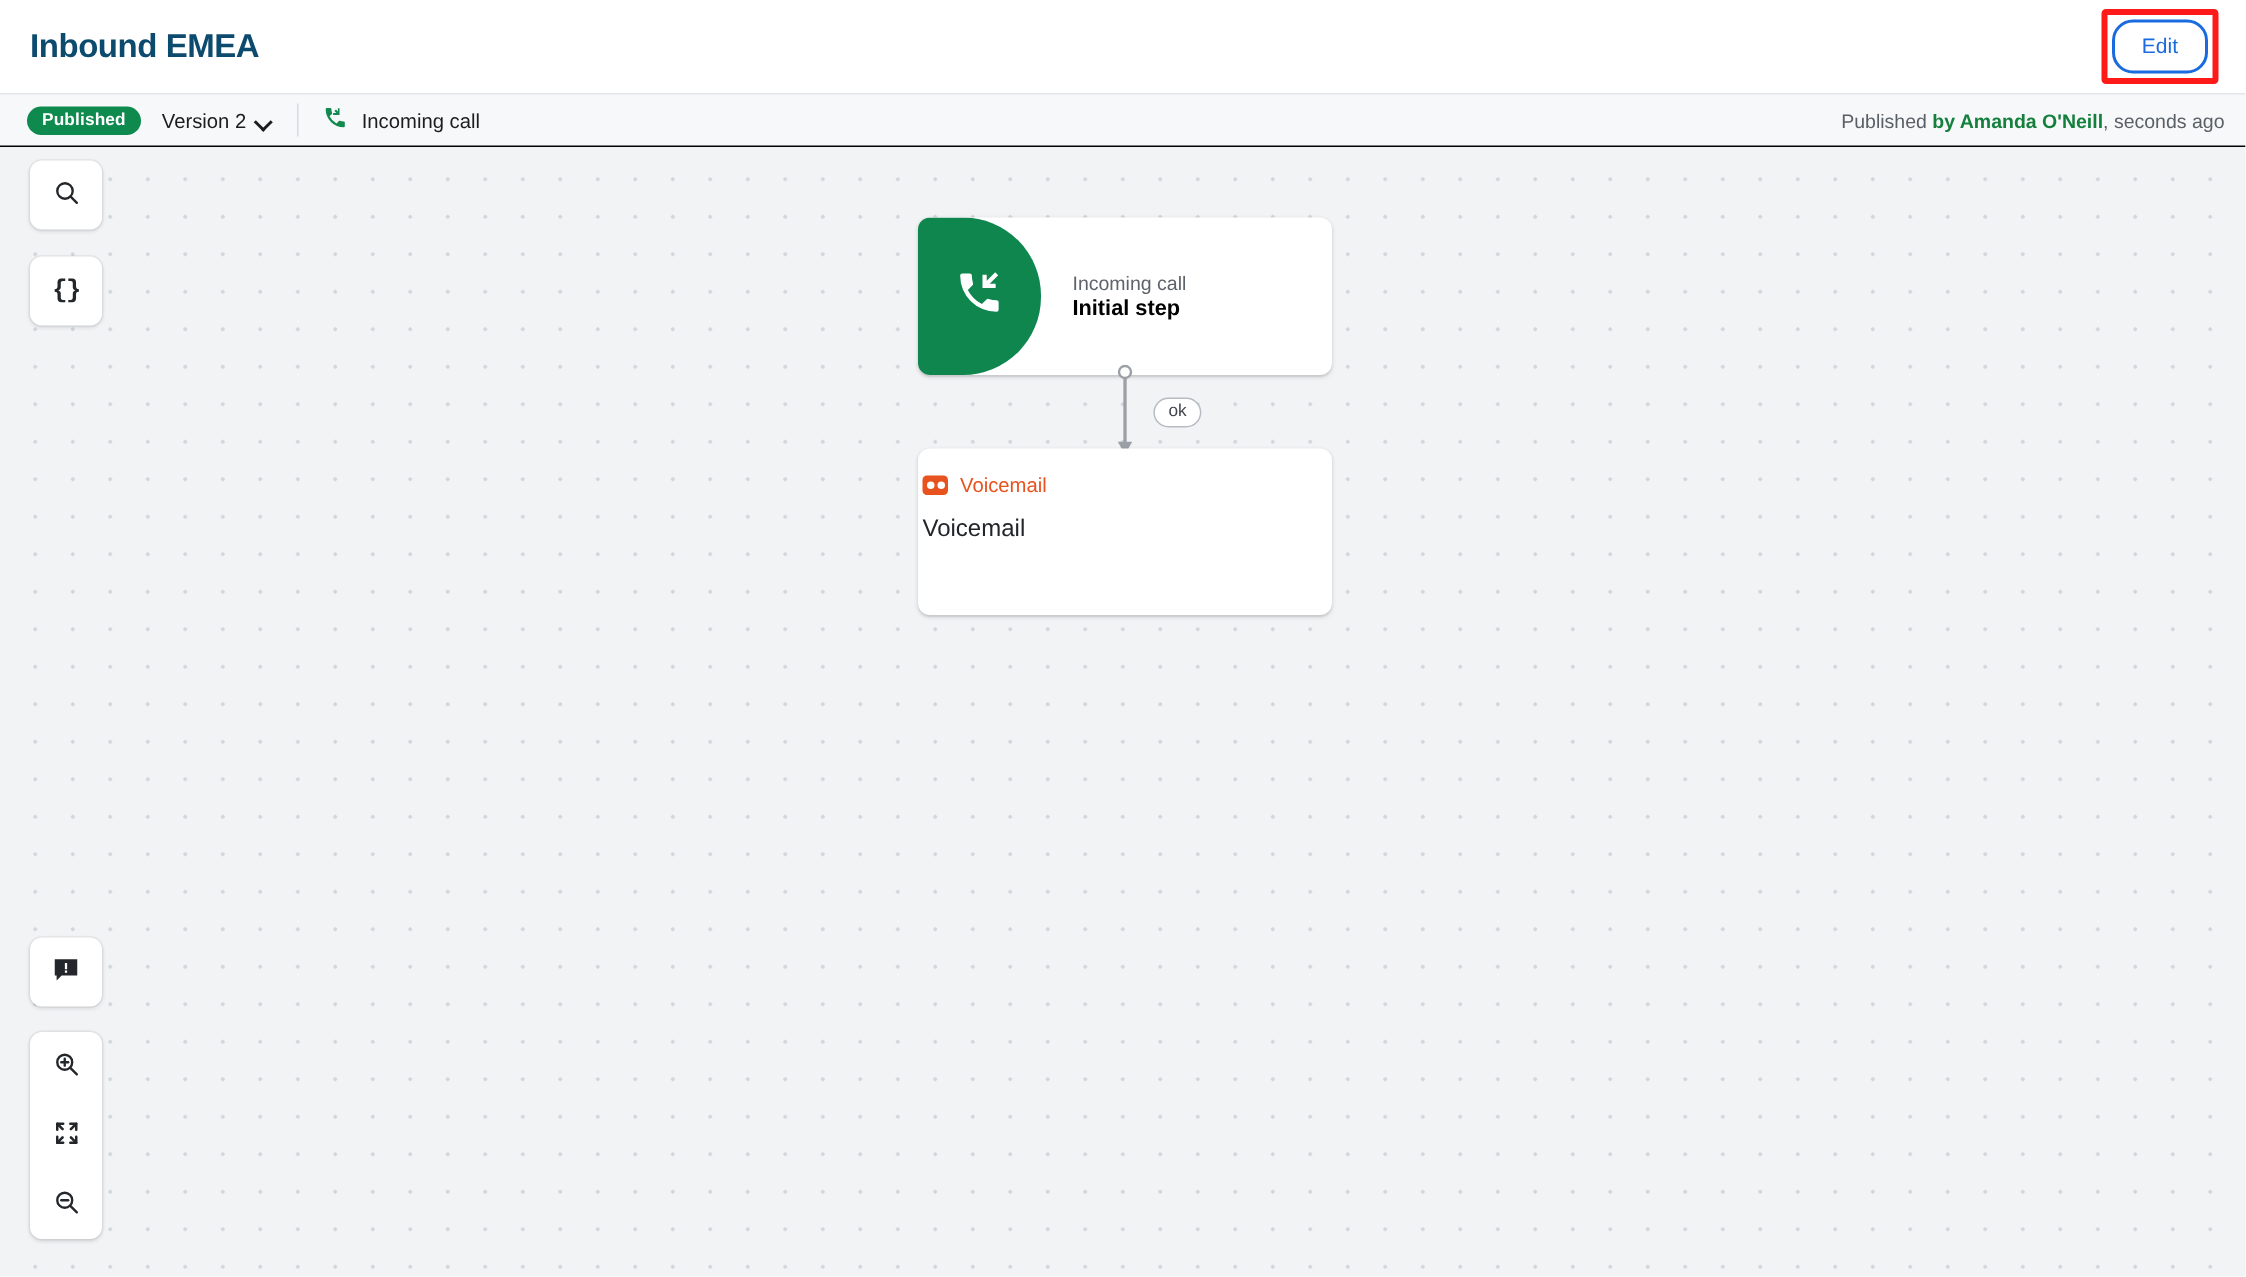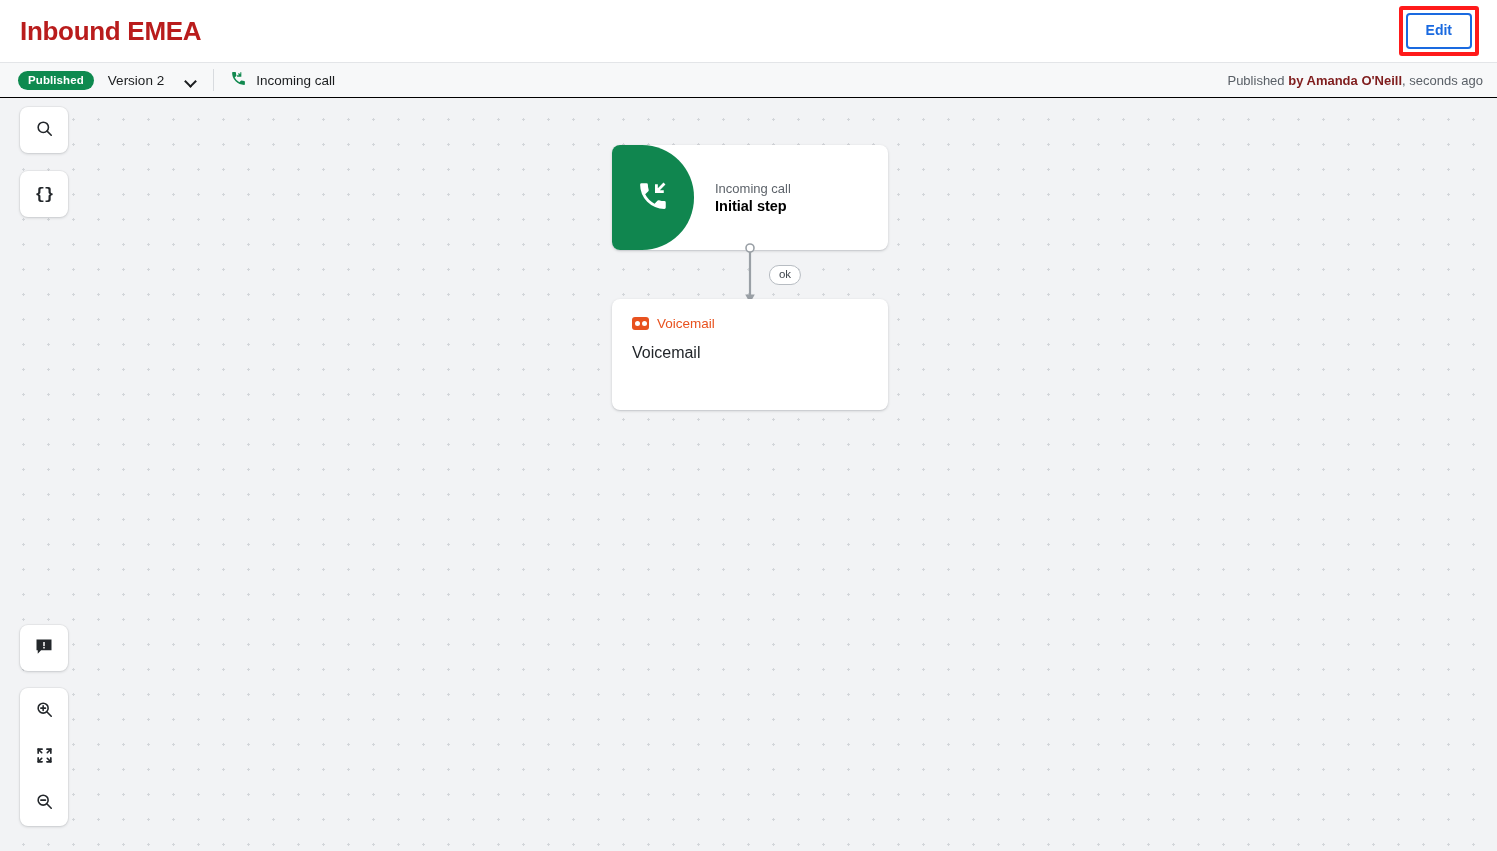--- a/index.html
+++ b/index.html
@@ -17,40 +17,40 @@
   .header {
     position: relative;
     height: 62px;
     background: #ffffff;
     display: flex;
     align-items: center;
     justify-content: space-between;
     padding: 0 18px 0 20px;
   }
   .page-title {
-    font-size: 26px;
+    font-size: 22px;
     font-weight: bold;
     letter-spacing: -0.3px;
-    color: #b91c1c;
+    color: #0c4a6e;
   }
 
   .edit-annotation {
     position: relative;
     border: 4px solid #ff1a1a;
     padding: 3px;
     border-radius: 3px;
   }
   .edit-button {
     display: block;
     border: 2px solid #1a6ae0;
-    border-radius: 4px;
+    border-radius: 14px;
     background: #ffffff;
     color: #1a6ae0;
     font-size: 14px;
-    font-weight: bold;
+    font-weight: normal;
     font-family: "Liberation Sans", sans-serif;
     padding: 8px 18px;
     cursor: pointer;
     line-height: 1.1;
   }
 
   
   .subheader {
     height: 36px;
     background: #f7f8f9;
@@ -70,21 +70,21 @@
     color: #ffffff;
     font-size: 11.5px;
     font-weight: bold;
     border-radius: 11px;
     padding: 3px 10px 4px;
     letter-spacing: 0.1px;
   }
   .version-select {
     display: flex;
     align-items: center;
-    gap: 22px;
+    gap: 7px;
     font-size: 13.5px;
     color: #1b1d1f;
     cursor: pointer;
   }
   .chevron {
     width: 11px; height: 7px;
     position: relative;
   }
   .chevron::before {
     content: "";
@@ -102,21 +102,21 @@
     margin: 0 2px;
   }
   .trigger-chip {
     display: flex;
     align-items: center;
     gap: 9px;
     font-size: 13.5px;
     color: #1b1d1f;
   }
   .subheader-right { font-size: 13px; color: #5a6067; }
-  .subheader-right b { color: #7f1d1d; font-weight: bold; }
+  .subheader-right b { color: #15803d; font-weight: bold; }
 
   
   .canvas {
     position: relative;
     width: 1497px;
     height: 753px;
     background-color: #f2f3f5;
     background-image: radial-gradient(#d3d6da 1.1px, transparent 1.2px);
     background-size: 25px 25px;
     background-position: 11px 9px;
@@ -198,21 +198,21 @@
 
   .node-voicemail {
     position: absolute;
     left: 612px;
     top: 201px;
     width: 276px;
     height: 111px;
     background: #ffffff;
     border-radius: 8px;
     box-shadow: 0 1px 3px rgba(20,25,30,0.17), 0 1px 1px rgba(20,25,30,0.06);
-    padding: 17px 20px 0;
+    padding: 17px 3px 0;
   }
   .vm-header {
     display: flex;
     align-items: center;
     gap: 8px;
     margin-bottom: 13px;
   }
   .vm-icon {
     width: 17px;
     height: 13px;

